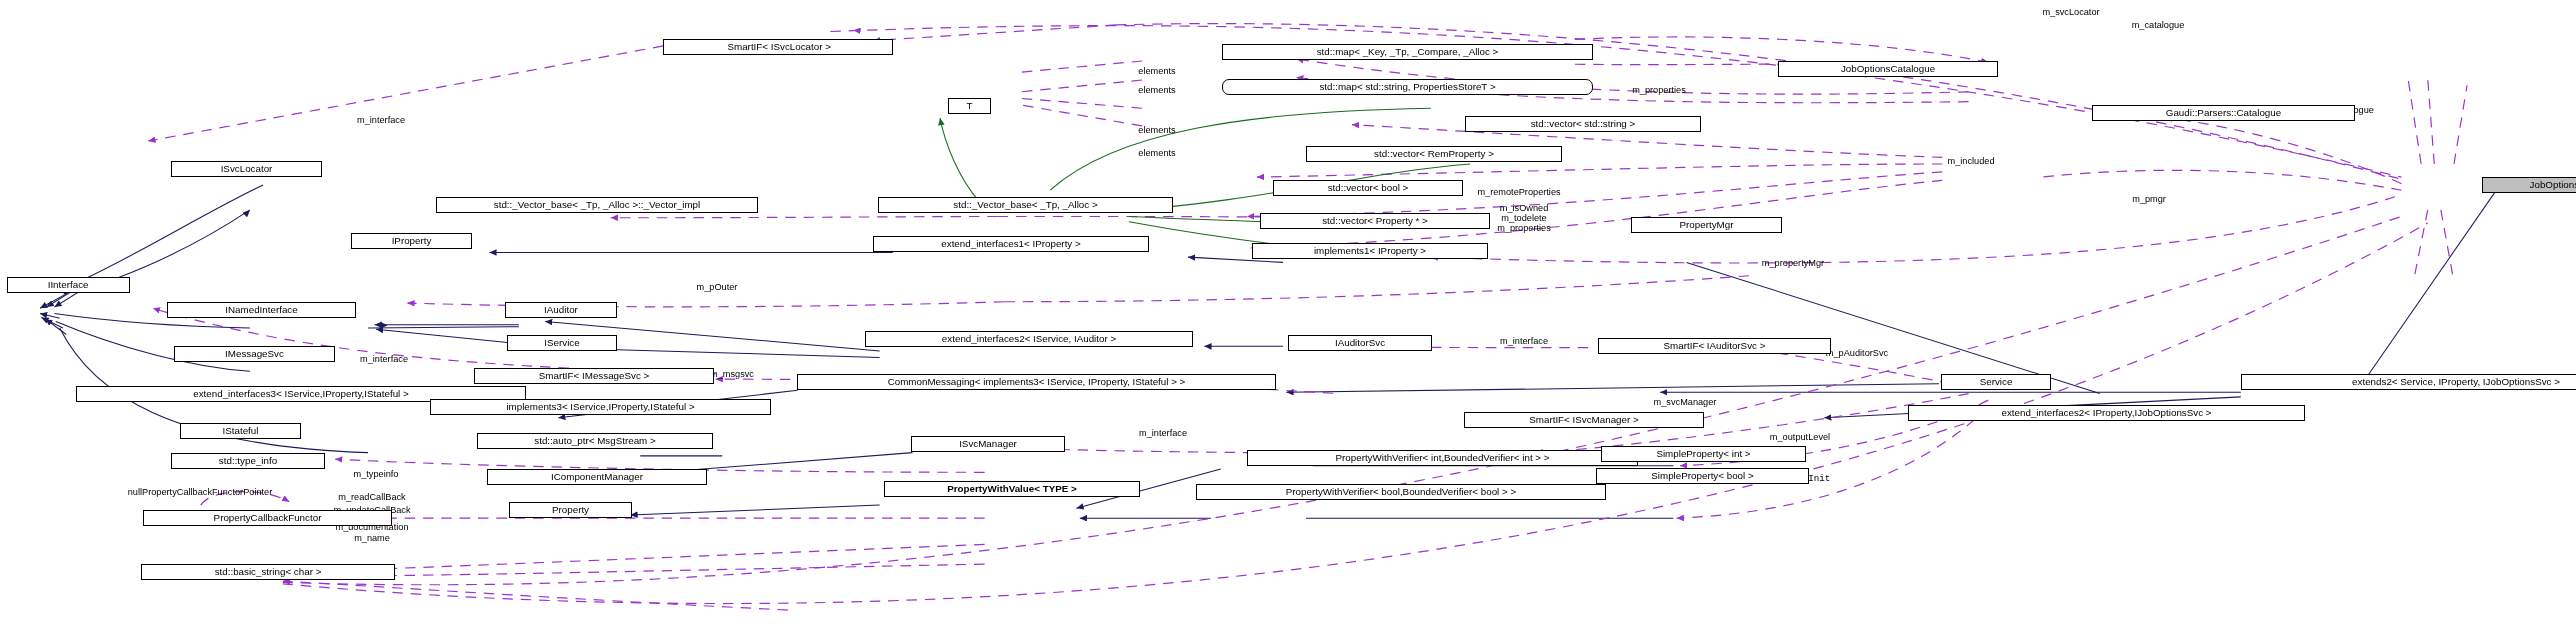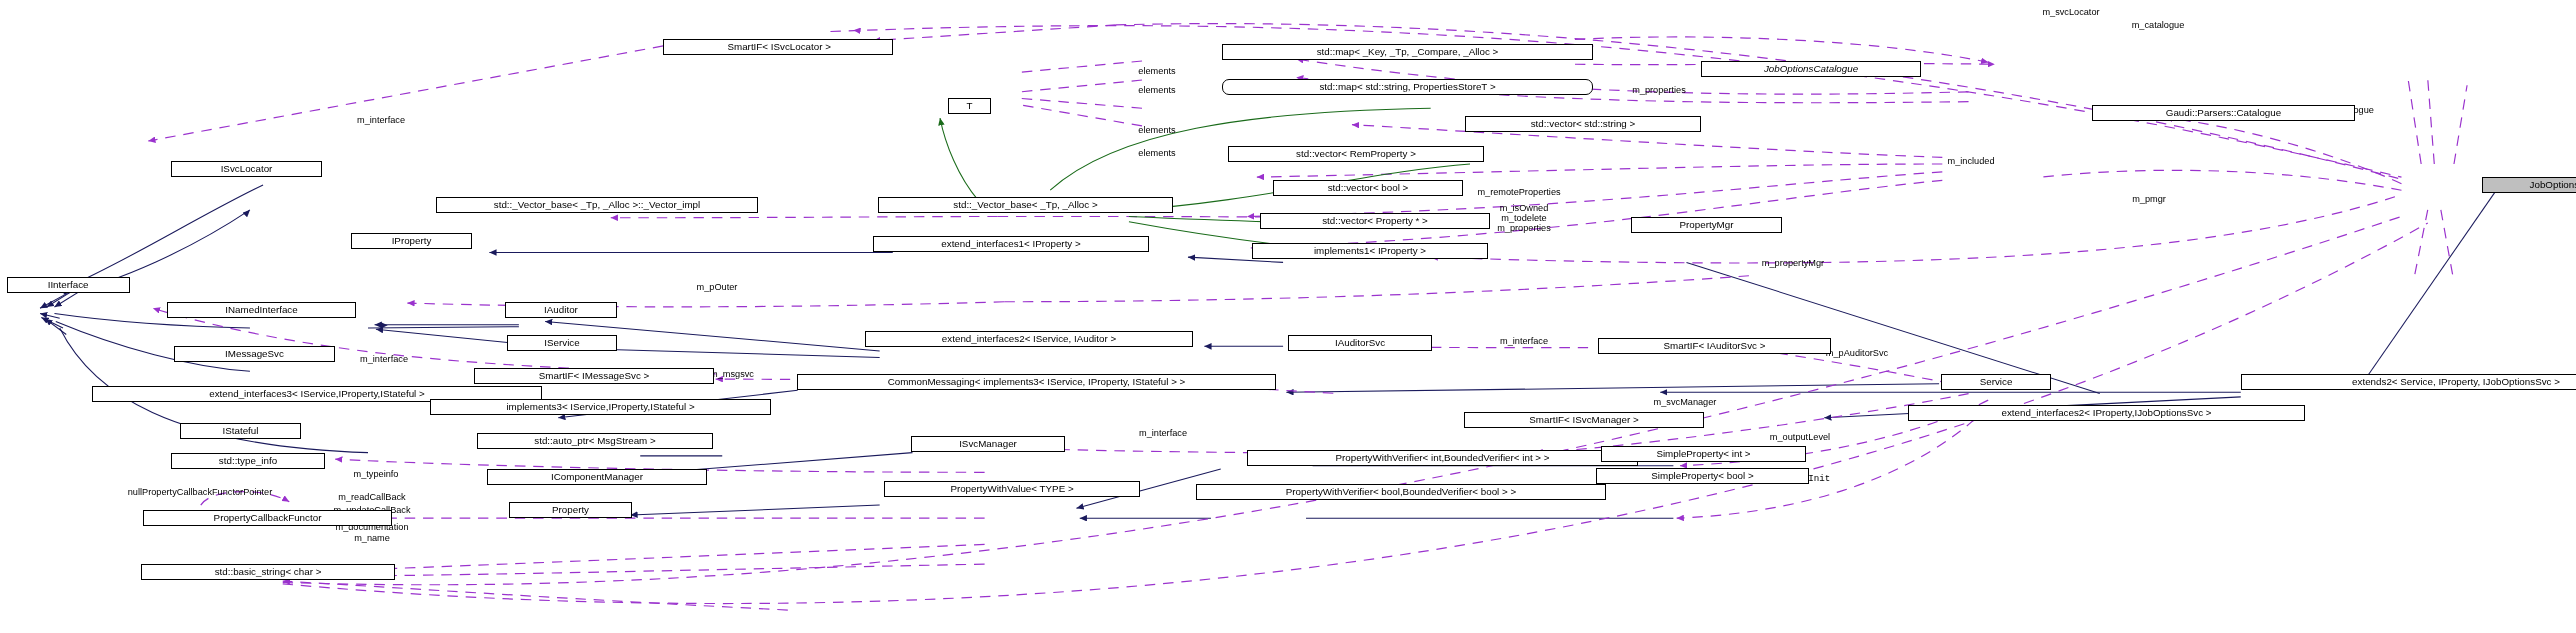--- a/index.html
+++ b/index.html
@@ -226,21 +226,21 @@
       </div>
       <div class="node" style="left: 171px; top: 161px; min-width: 151px;">
         <span>ISvcLocator</span>
       </div>
       <div class="node" style="left: 167px; top: 302px; min-width: 189px;">
         <span>INamedInterface</span>
       </div>
       <div class="node" style="left: 174px; top: 346px; min-width: 161px;">
         <span>IMessageSvc</span>
       </div>
-      <div class="node" style="left: 92px; top: 386px; min-width: 450px;">
+      <div class="node" style="left: 76px; top: 386px; min-width: 450px;">
         <span>extend_interfaces3&lt; IService,IProperty,IStateful &gt;</span>
       </div>
       <div class="node" style="left: 180px; top: 423px; min-width: 121px;">
         <span>IStateful</span>
       </div>
       <div class="node" style="left: 171px; top: 453px; min-width: 154px;">
         <span>std::type_info</span>
       </div>
       <div class="node" style="left: 143px; top: 510px; min-width: 249px;">
         <span>PropertyCallbackFunctor</span>
@@ -286,33 +286,33 @@
       </div>
       <div class="node" style="left: 873px; top: 236px; min-width: 276px;">
         <span>extend_interfaces1&lt; IProperty &gt;</span>
       </div>
       <div class="node" style="left: 865px; top: 331px; min-width: 328px;">
         <span>extend_interfaces2&lt; IService, IAuditor &gt;</span>
       </div>
       <div class="node" style="left: 797px; top: 374px; min-width: 479px;">
         <span>CommonMessaging&lt; implements3&lt; IService, IProperty, IStateful &gt; &gt;</span>
       </div>
-      <div class="node" style="left: 884px; top: 481px; min-width: 256px;">
+      <div class="node" style="left: 884px; top: 481px; min-width: 256px; font-weight: bold;">
         <span>PropertyWithValue&lt; TYPE &gt;</span>
       </div>
       <div class="node" style="left: 1222px; top: 44px; min-width: 371px;">
         <span>std::map&lt; _Key, _Tp, _Compare, _Alloc &gt;</span>
       </div>
       <div class="node" style="left: 1222px; top: 79px; min-width: 371px; border-radius: 7px;">
         <span>std::map&lt; std::string, PropertiesStoreT &gt;</span>
       </div>
       <div class="node" style="left: 1465px; top: 116px; min-width: 236px;">
         <span>std::vector&lt; std::string &gt;</span>
       </div>
-      <div class="node" style="left: 1228px; top: 146px; min-width: 256px;">
+      <div class="node" style="left: 1306px; top: 146px; min-width: 256px;">
         <span>std::vector&lt; RemProperty &gt;</span>
       </div>
       <div class="node" style="left: 1273px; top: 180px; min-width: 190px;">
         <span>std::vector&lt; bool &gt;</span>
       </div>
       <div class="node" style="left: 1260px; top: 213px; min-width: 230px;">
         <span>std::vector&lt; Property * &gt;</span>
       </div>
       <div class="node" style="left: 1252px; top: 243px; min-width: 236px;">
         <span>implements1&lt; IProperty &gt;</span>
@@ -325,21 +325,21 @@
       </div>
       <div class="node" style="left: 1247px; top: 450px; min-width: 391px;">
         <span>PropertyWithVerifier&lt; int,BoundedVerifier&lt; int &gt; &gt;</span>
       </div>
       <div class="node" style="left: 1196px; top: 484px; min-width: 410px;">
         <span>PropertyWithVerifier&lt; bool,BoundedVerifier&lt; bool &gt; &gt;</span>
       </div>
       <div class="node" style="left: 1631px; top: 217px; min-width: 151px;">
         <span>PropertyMgr</span>
       </div>
-      <div class="node" style="left: 1701px; top: 61px; min-width: 220px; font-style: italic;">
+      <div class="node" style="left: 1778px; top: 61px; min-width: 220px;">
         <span>JobOptionsCatalogue</span>
       </div>
       <div class="node" style="left: 2092px; top: 105px; min-width: 263px;">
         <span>Gaudi::Parsers::Catalogue</span>
       </div>
       <div class="node" style="left: 1598px; top: 338px; min-width: 233px;">
         <span>SmartIF&lt; IAuditorSvc &gt;</span>
       </div>
       <div class="node" style="left: 1464px; top: 412px; min-width: 240px;">
         <span>SmartIF&lt; ISvcManager &gt;</span>

